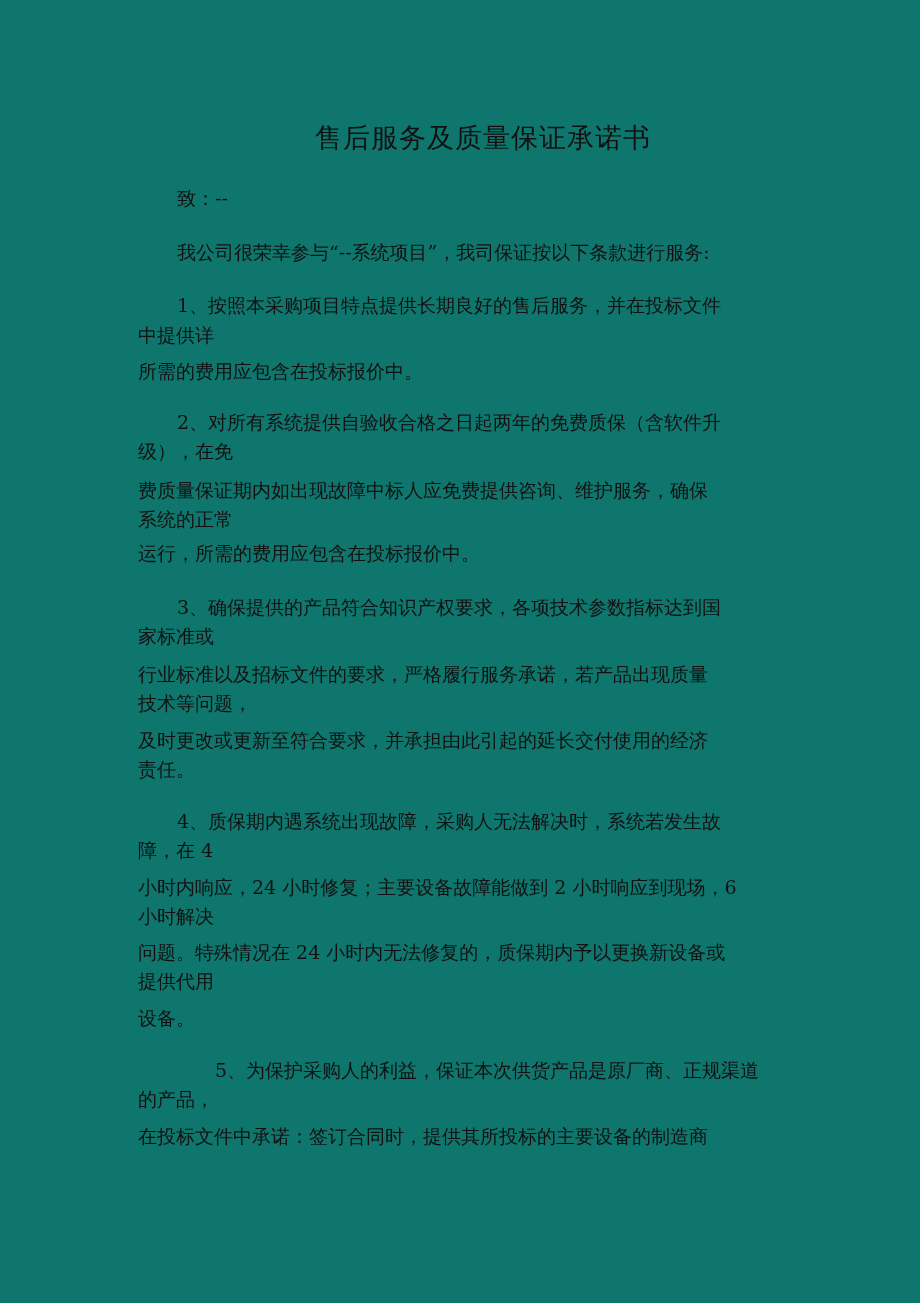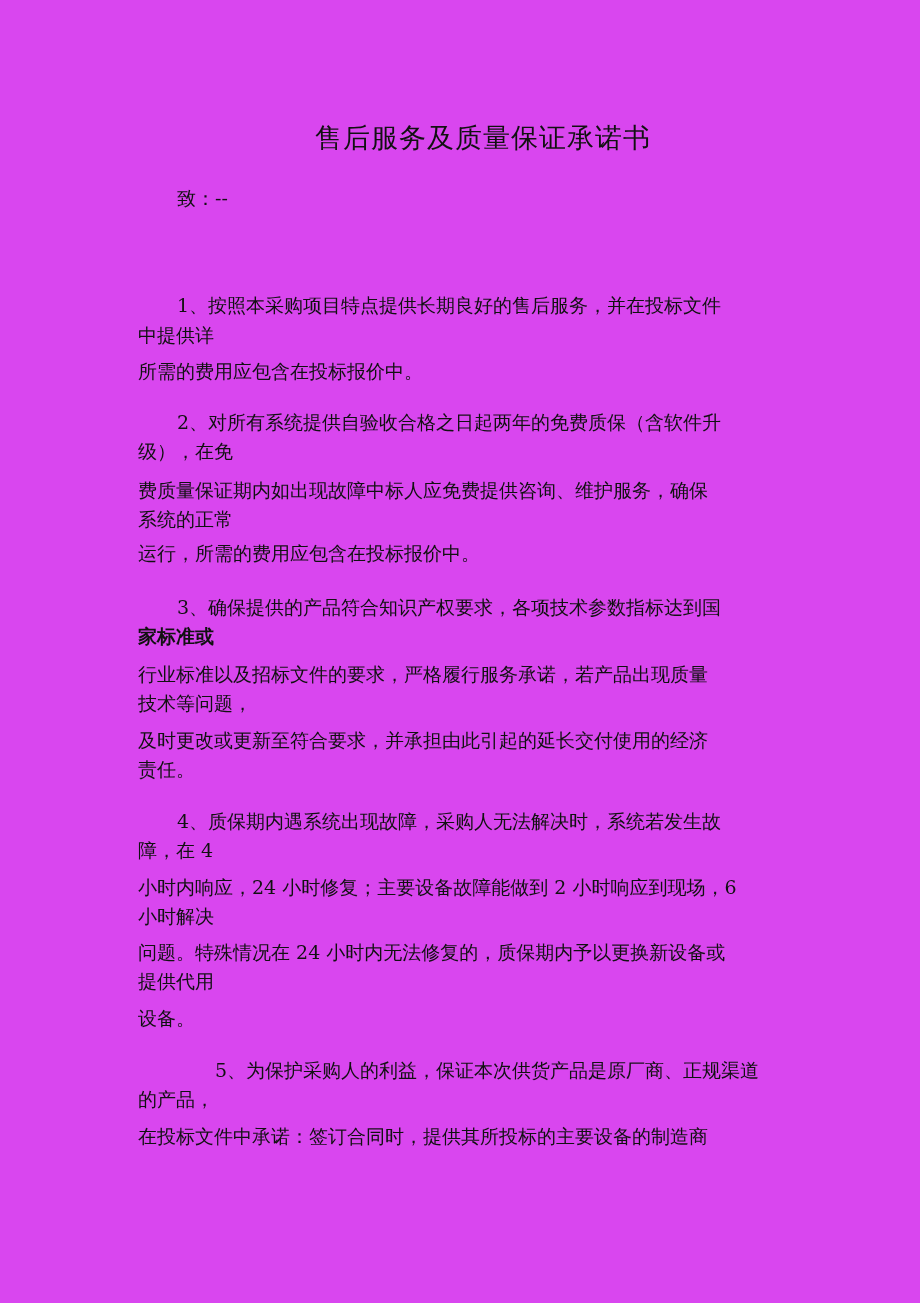--- a/index.html
+++ b/index.html
@@ -13,21 +13,21 @@
       position: relative;
       overflow: hidden;
       font-family: "DejaVu Serif", "Liberation Serif", serif;
       color: #111111;
     }
     .page {
       position: absolute;
       left: 0; top: 0;
       width: 920px;
       height: 1303px;
-      background: #d946ef;
+      background: #0f766e;
     }
     .title {
       position: absolute;
       left: 0;
       top: 118px;
       width: 966px;
       text-align: center;
       font-size: 27px;
       letter-spacing: 1px;
       line-height: 40px;
@@ -44,38 +44,39 @@
     .indent { left: 177px; }
   </style>
 </head>
 <body>
 
 <div class="page">
   <div class="title">售后服务及质量保证承诺书</div>
 
   <div class="line indent" style="top:185px;">致：--</div>
 
+  <div class="line indent" style="top:239px;">我公司很荣幸参与“--系统项目”，我司保证按以下条款进行服务:</div>
 
   <div>
     <div class="line indent" style="top:292px;">1、按照本采购项目特点提供长期良好的售后服务，并在投标文件</div>
     <div class="line" style="top:322px;">中提供详</div>
     <div class="line" style="top:358px;">所需的费用应包含在投标报价中。</div>
   </div>
 
   <div>
     <div class="line indent" style="top:409px;">2、对所有系统提供自验收合格之日起两年的免费质保（含软件升</div>
     <div class="line" style="top:438px;">级），在免</div>
     <div class="line" style="top:477px;">费质量保证期内如出现故障中标人应免费提供咨询、维护服务，确保</div>
     <div class="line" style="top:506px;">系统的正常</div>
     <div class="line" style="top:542px;font-family:Liberation Mono, monospace;">运行，所需的费用应包含在投标报价中。</div>
   </div>
 
   <div>
     <div class="line indent" style="top:594px;">3、确保提供的产品符合知识产权要求，各项技术参数指标达到国</div>
-    <div class="line" style="top:623px;font-weight:bold;">家标准或</div>
+    <div class="line" style="top:623px;">家标准或</div>
     <div class="line" style="top:661px;">行业标准以及招标文件的要求，严格履行服务承诺，若产品出现质量</div>
     <div class="line" style="top:690px;">技术等问题，</div>
     <div class="line" style="top:727px;">及时更改或更新至符合要求，并承担由此引起的延长交付使用的经济</div>
     <div class="line" style="top:756px;">责任。</div>
   </div>
 
   <div>
     <div class="line indent" style="top:808px;">4、质保期内遇系统出现故障，采购人无法解决时，系统若发生故</div>
     <div class="line" style="top:837px;">障，在 4</div>
     <div class="line" style="top:874px;">小时内响应，24 小时修复；主要设备故障能做到 2 小时响应到现场，6</div>

